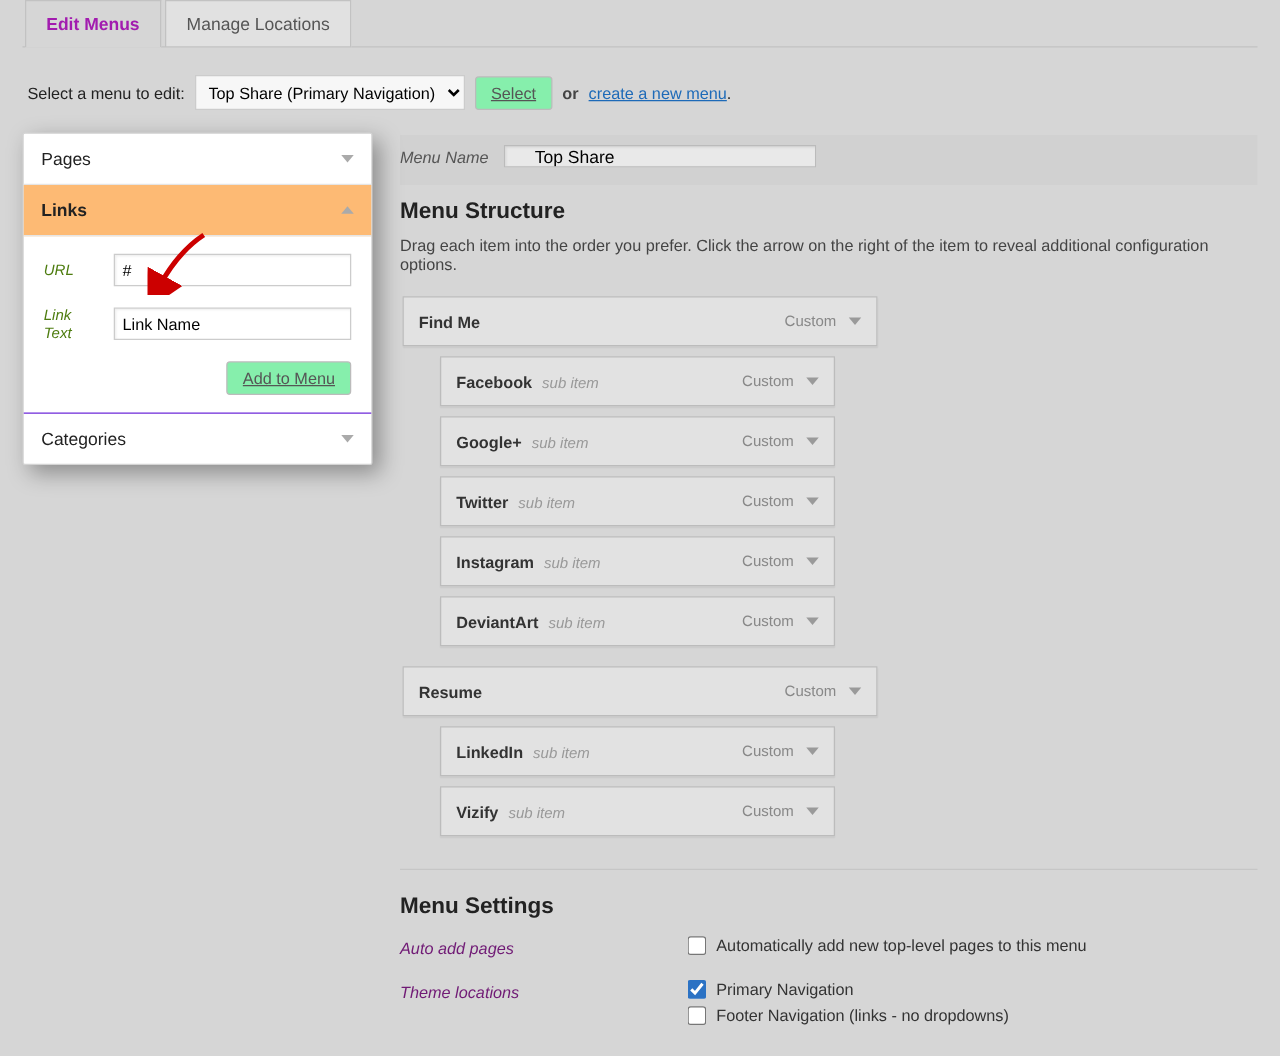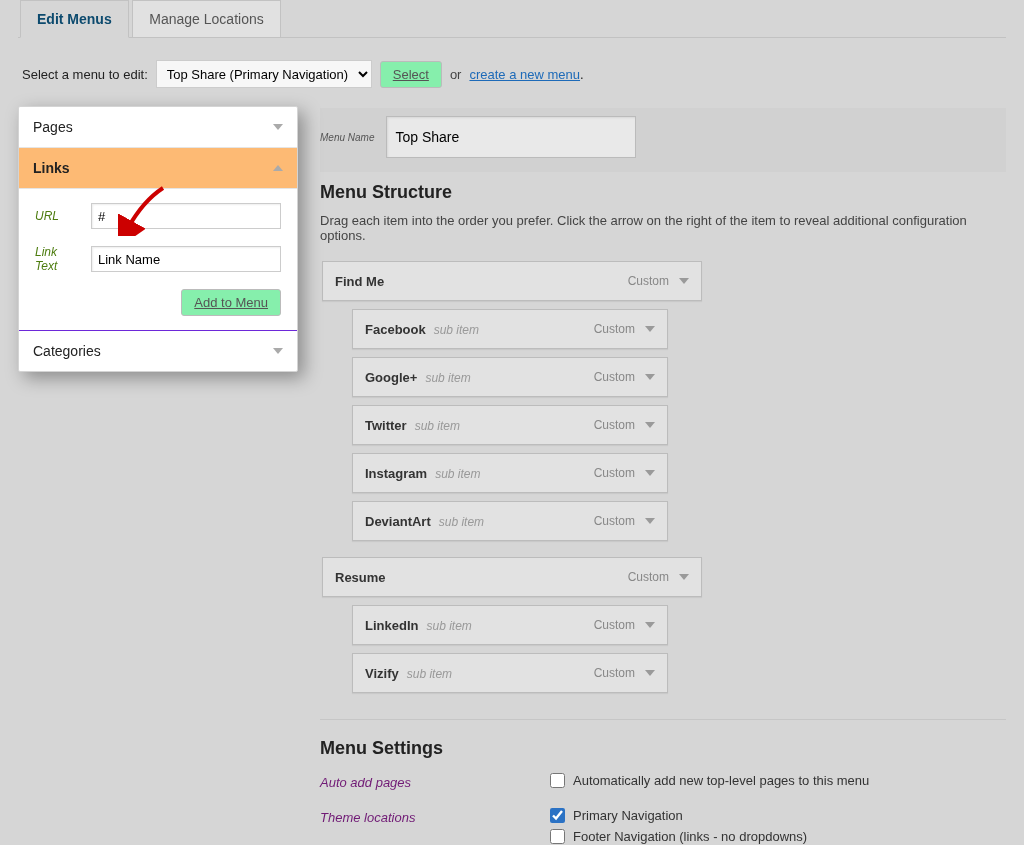--- a/index.html
+++ b/index.html
@@ -27,21 +27,21 @@
     padding: 10px 16px;
     font-size: 14px;
     color: #555;
     margin-right: 0;
     cursor: pointer;
     position: relative;
   }
   .tab.active {
     background: #d6d6d6;
     border-bottom-color: #d6d6d6;
-    color: #0c4a6e;
+    color: #a21caf;
     font-weight: 600;
     z-index: 2;
   }
   .tabline {
     border-top: 1px solid #c2c2c2;
     margin-top: -1px;
   }
   
   .selectbar {
     padding: 22px 4px 18px 4px;
@@ -62,21 +62,21 @@
     border: 1px solid #bbb;
     background: #86efac;
     padding: 5px 12px;
     color: #555;
     font-size: 13px;
     cursor: pointer;
     border-radius: 3px;
     text-decoration: underline;
   }
   .selectbar a { color: #1d6ab8; text-decoration: underline; cursor: pointer; }
-  .selectbar .or { color: #444; }
+  .selectbar .or { color: #444; font-weight: bold; }
   
   .cols {
     display: flex;
     align-items: flex-start;
     gap: 22px;
   }
   .sidebar-wrap {
     position: relative;
     width: 280px;
   }
@@ -144,29 +144,29 @@
     display: flex;
     align-items: center;
     gap: 12px;
     background: rgba(0,0,0,0.02);
     padding: 8px 0 14px 0;
     margin-bottom: 10px;
   }
   .name-row label {
     font-style: italic;
     color: #555;
-    font-size: 10px;
+    font-size: 13px;
   }
   .name-row input[type=text] {
     width: 250px;
     border: 1px solid #bbb;
     background: #e9e9e9;
-    padding: 6px 8px;
+    padding: 6px 24px;
     font-size: 14px;
-    height: 42px;
+    height: 18px;
     box-shadow: inset 1px 1px 2px rgba(0,0,0,0.08);
   }
   .main h2 { font-size: 18px; font-weight: 600; margin-bottom: 10px; color: #222; }
   .help { font-size: 13px; color: #444; margin-bottom: 18px; }
   .menu-items { margin-bottom: 26px; }
   .menu-item {
     border: 1px solid #bcbcbc;
     background: #e2e2e2;
     height: 40px;
     display: flex;

